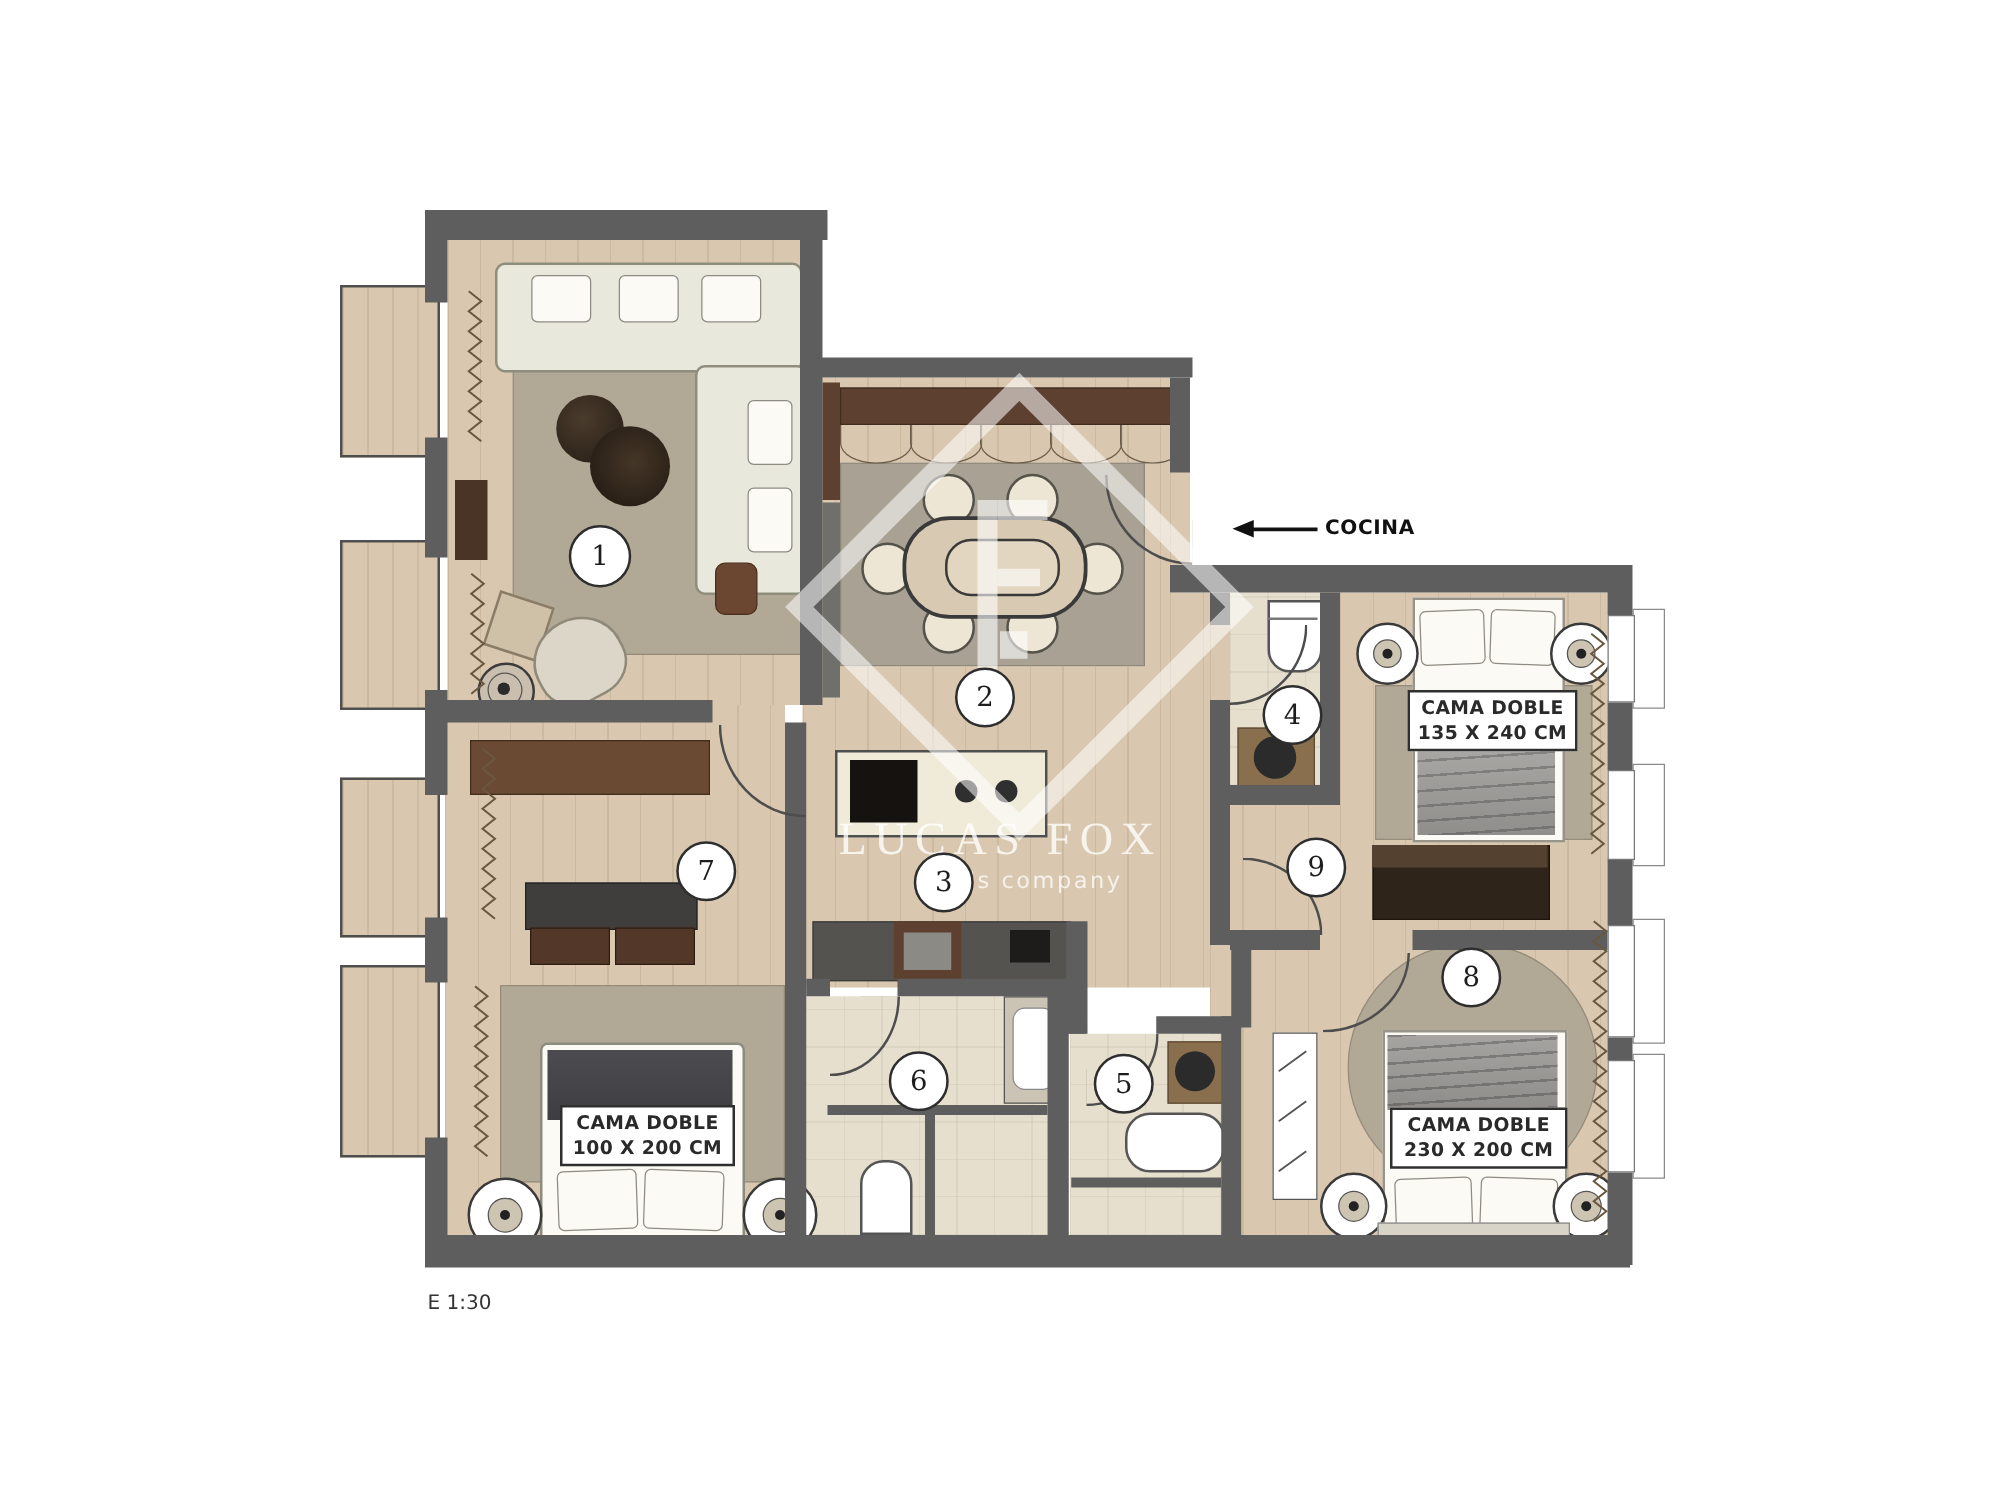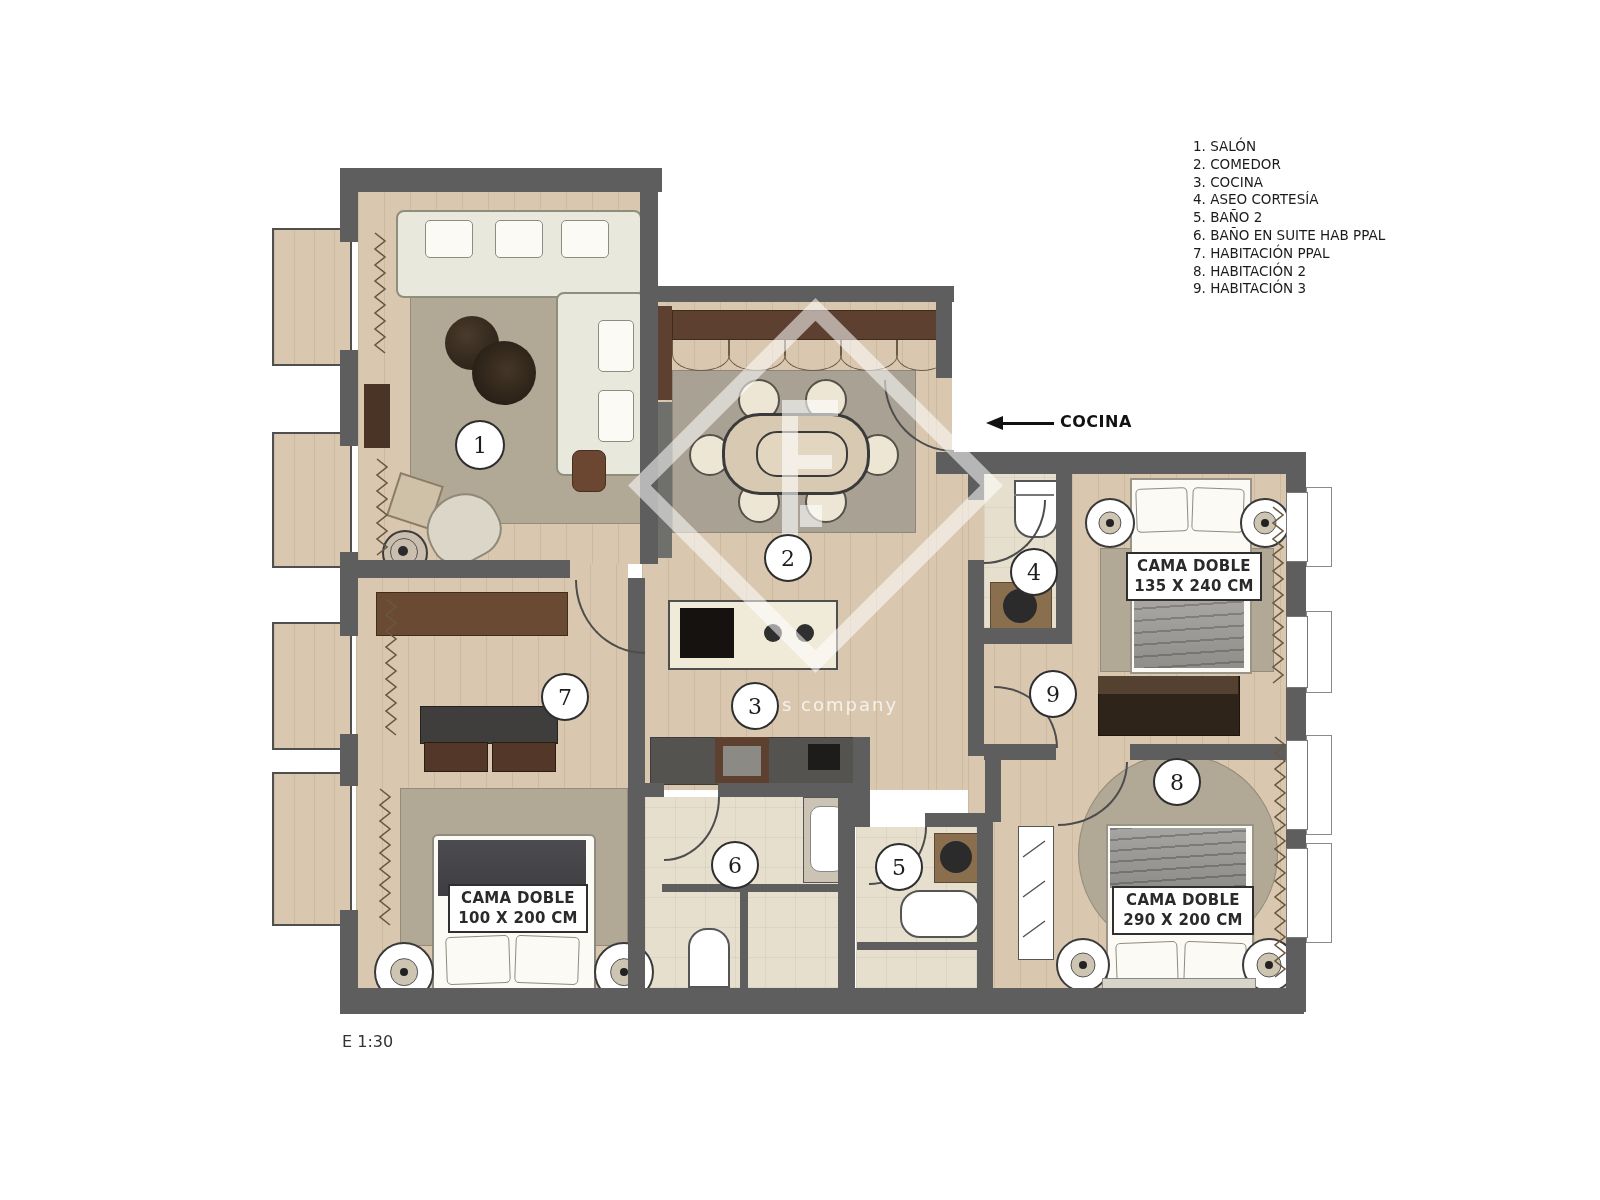--- a/index.html
+++ b/index.html
@@ -260,20 +260,21 @@
     </svg>
   <svg class="zz" width="16" height="252" style="left:1272px;top:734px;">
       <path d="M3 3 L13 11 L3 19 L13 27 L3 35 L13 43 L3 51 L13 59 L3 67 L13 75 L3 83 L13 91 L3 99 L13 107 L3 115 L13 123 L3 131 L13 139 L3 147 L13 155 L3 163 L13 171 L3 179 L13 187 L3 195 L13 203 L3 211 L13 219 L3 227 L13 235 L3 243" fill="none" stroke="#6a573f" stroke-width="1.6"></path>
     </svg>
 
   <div class="wm-diamond"></div>
   <div class="wm-mono" style="left:782px;top:400px;width:16px;height:140px;"></div>
   <div class="wm-mono" style="left:798px;top:400px;width:40px;height:16px;"></div>
   <div class="wm-mono" style="left:798px;top:455px;width:34px;height:14px;"></div>
   <div class="wm-mono" style="left:800px;top:505px;width:22px;height:22px;"></div>
+  <div class="wm-title">LUCAS FOX</div>
   <div class="wm-sub">lls company</div>
 
   <div class="marker" style="left:455px;top:420px;width:46px;height:46px;">1</div>
   <div class="marker" style="left:764px;top:534px;">2</div>
   <div class="marker" style="left:731px;top:682px;">3</div>
   <div class="marker" style="left:1010px;top:548px;">4</div>
   <div class="marker" style="left:875px;top:843px;">5</div>
   <div class="marker" style="left:711px;top:841px;">6</div>
   <div class="marker" style="left:541px;top:673px;">7</div>
   <div class="marker" style="left:1153px;top:758px;">8</div>
@@ -282,32 +283,21 @@
   <div class="bedlabel" style="left:1126px;top:552px;width:124px;">
     <div>CAMA DOBLE</div>
     <div>135 X 240 CM</div>
   </div>
   <div class="bedlabel" style="left:448px;top:884px;width:128px;">
     <div>CAMA DOBLE</div>
     <div>100 X 200 CM</div>
   </div>
   <div class="bedlabel" style="left:1112px;top:886px;width:130px;border-width:2.5px;">
     <div>CAMA DOBLE</div>
-    <div>290 X 200 CM</div>
+    <div>230 X 200 CM</div>
   </div>
 
-  <div class="legend">
-    <div>1. SALÓN</div>
-    <div>2. COMEDOR</div>
-    <div>3. COCINA</div>
-    <div>4. ASEO CORTESÍA</div>
-    <div>5. BAÑO 2</div>
-    <div>6. BAÑO EN SUITE HAB PPAL</div>
-    <div>7. HABITACIÓN PPAL</div>
-    <div>8. HABITACIÓN 2</div>
-    <div>9. HABITACIÓN 3</div>
-  </div>
   <div class="arrowhead"></div>
   <div class="arrowline"></div>
   <div class="entrada">COCINA</div>
   <div class="scaletext">E 1:30</div>
 
 </div>
 
 </body></html>

